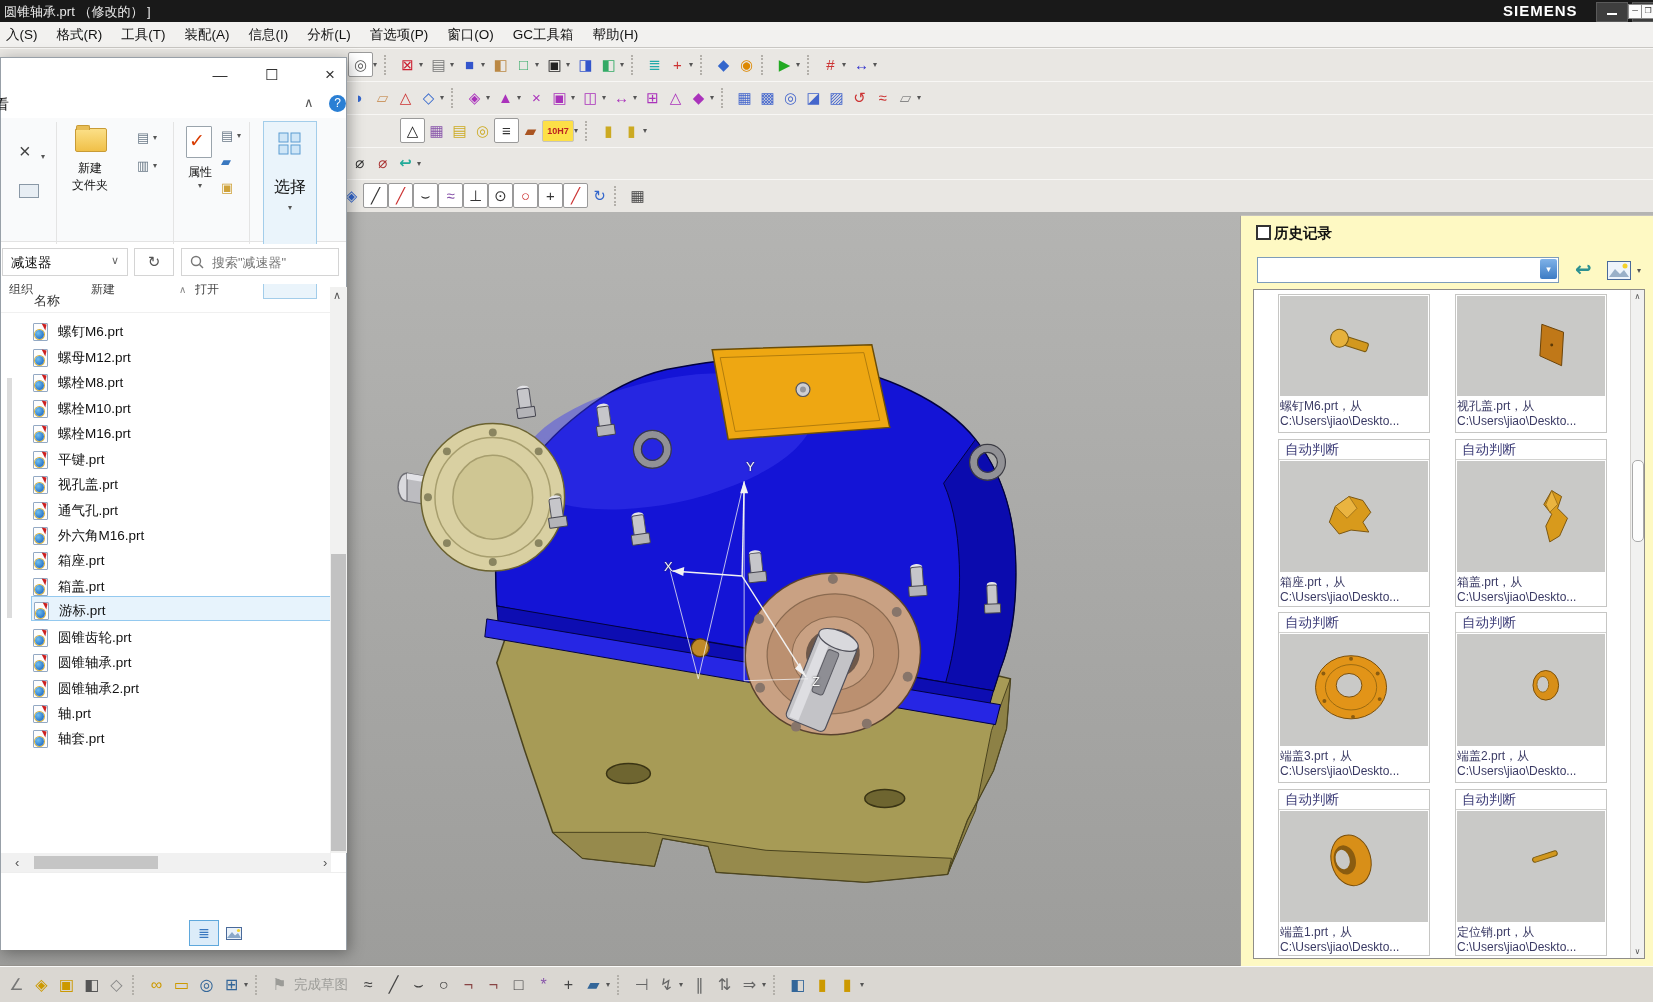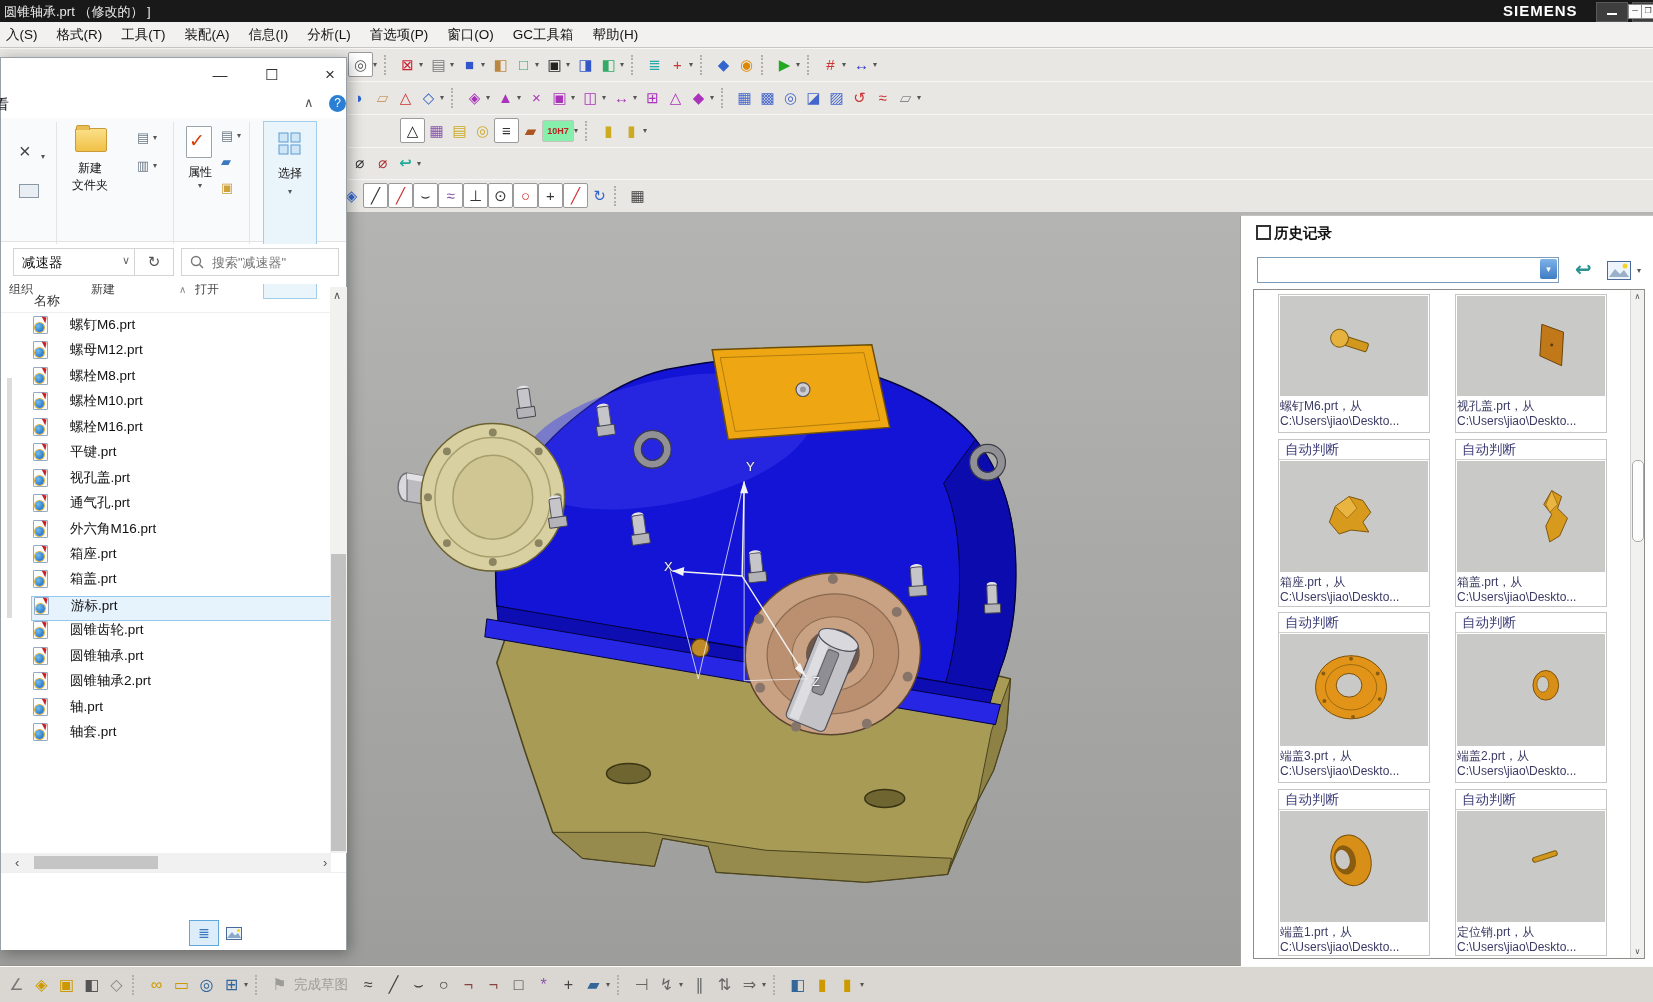--- a/index.html
+++ b/index.html
@@ -16,30 +16,30 @@
   
   #menubar{left:0;top:22px;width:1653px;height:26px;background:#f2f1ef;border-bottom:1px solid #c9c7c3;display:flex;align-items:center;gap:19px;padding-left:6px;box-sizing:border-box}
   #menubar .mi{white-space:nowrap;font-size:13.5px;cursor:default}
   .mwbtn{position:absolute;top:4px;width:12px;height:13px;border:1px solid #8a8a8a;background:#fbfbfb;font-size:8px;line-height:12px;text-align:center;color:#333}
   
   #tbars{left:0;top:48px;width:1653px;height:164px;background:#e9e7e3}
   .trow{position:absolute;left:0;width:1653px;display:flex;align-items:center;border-bottom:1px solid #d2cfca;box-shadow:inset 0 1px 0 #f8f7f5}
   .ti{width:23px;height:23px;display:inline-flex;align-items:center;justify-content:center;font-size:15px;border-radius:2px;flex:0 0 auto}
   .car{font-size:8px;color:#555;width:8px;display:inline-block;font-style:normal;font-weight:normal}
   .hnd{width:7px;height:20px;border-left:2px dotted #b3b0aa;margin:0 3px;flex:0 0 auto}
-  .fitbox{width:30px;height:20px;font-size:9px;font-weight:bold;color:#b22;display:inline-flex;align-items:center;justify-content:center;border:1px solid #c6c3be;background:#86efac;border-radius:2px}
+  .fitbox{width:30px;height:20px;font-size:9px;font-weight:bold;color:#b22;display:inline-flex;align-items:center;justify-content:center;border:1px solid #c6c3be;background:#fde047;border-radius:2px}
   .wico{background:#fff;border:1px solid #9a9a9a;border-radius:2px}
   
   #viewport{left:0;top:212px;width:1653px;height:754px;background:linear-gradient(180deg,#b4b4b2 0%,#a7a7a5 55%,#9d9d9b 100%)}
   
   #botbar{left:0;top:966px;width:1653px;height:36px;background:#dad7d2;border-top:1px solid #fbfbfa;box-shadow:0 -1px 0 #97948f;display:flex;align-items:center;padding-left:4px;box-sizing:border-box}
   #botbar .ti{width:25px;height:26px;font-size:16px}
   #finish-label{color:#9b9b97;font-size:13.5px;margin:0 8px 0 2px;white-space:nowrap}
   
-  #hist{left:1240px;top:215px;width:413px;height:751px;background:#ffffff;border-left:1px solid #a5a29e;border-top:1px solid #c5c2be;box-sizing:border-box}
+  #hist{left:1240px;top:215px;width:413px;height:751px;background:#fef9c3;border-left:1px solid #a5a29e;border-top:1px solid #c5c2be;box-sizing:border-box}
   #hist-title{position:absolute;left:33px;top:8px;font-weight:bold;font-size:14.5px}
   #hist-sq{position:absolute;left:15px;top:9px;width:11px;height:11px;border:2px solid #333;background:#fff}
   #hist-combo{position:absolute;left:16px;top:41px;width:300px;height:24px;background:#fff;border:1px solid #7d9cba}
   #hist-dd{position:absolute;right:1px;top:1px;width:17px;height:20px;background:linear-gradient(#7fb2e8,#3d7cc4);color:#fff;font-size:9px;text-align:center;line-height:20px;border-radius:2px}
   #hist-reply{position:absolute;left:334px;top:41px;font-size:20px;font-weight:bold;color:#2d9191}
   #hist-caret2{position:absolute;left:396px;top:50px}
   #grid{position:absolute;left:12px;top:73px;width:392px;height:670px;background:#fff;border:1px solid #8f8d89;box-sizing:border-box}
   .vsb{position:absolute;right:0;top:0;width:13px;height:100%;background:#f1f1f0;border-left:1px solid #d5d3d0}
   .vsb .a{position:absolute;left:0;width:13px;height:13px;font-size:8px;text-align:center;line-height:13px;color:#555}
   .vsb .th{position:absolute;left:1px;width:10px;background:#fdfdfd;border:1px solid #aaa;border-radius:5px}
@@ -59,21 +59,21 @@
   .folder{width:30px;height:22px;background:linear-gradient(#fbe088,#f0c048);border:1px solid #c89b36;border-radius:2px;position:relative}
   .folder:before{content:"";position:absolute;left:0;top:-4px;width:12px;height:4px;background:#e8bd55;border:1px solid #c89b36;border-bottom:none;border-radius:2px 2px 0 0}
   .doc{width:24px;height:30px;background:#fff;border:1px solid #9aa4ac;border-radius:1px;position:relative}
   .doc .ck{position:absolute;left:2px;top:2px;font-size:19px;font-weight:bold;color:#d83b01}
   .smico{font-size:13px;color:#6b7a88}
   #addr{position:absolute;left:0;top:186px;width:100%;height:40px;background:#fff}
   .abox{position:absolute;top:4px;height:28px;border:1px solid #d4d4d4;background:#fff;box-sizing:border-box}
   #search-ph{color:#767676}
   #xhead{position:absolute;left:0;top:228px;width:100%;height:28px}
   #files{position:absolute;left:30px;top:258px;width:300px}
-  .fr{height:25.45px;display:flex;align-items:flex-start;gap:22px;padding-left:2px;box-sizing:border-box}
+  .fr{height:25.45px;display:flex;align-items:flex-end;gap:10px;padding-left:2px;box-sizing:border-box}
   .fr.sel{background:#e7f3fc;border:1px solid #94c9ef}
   .fl{font-size:13.5px;white-space:nowrap}
   .fic{width:13px;height:16px;background:#fdfdfd;border:1px solid #93a9c4;border-radius:1px;position:relative;flex:0 0 auto}
   .fic:before{content:"";position:absolute;left:1px;bottom:1px;width:9px;height:9px;border-radius:50%;background:radial-gradient(circle at 35% 35%,#6fc0f0,#1058b8);box-shadow:0 0 0 1px #d8b23a}
   .fic:after{content:"";position:absolute;right:1px;top:0;width:0;height:0;border-right:5px solid #cc2020;border-bottom:6px solid transparent;transform:rotate(12deg)}
   #hsb{position:absolute;left:0;top:795px;width:330px;height:19px;background:#f1f1f1}
   #hsb .th{position:absolute;left:33px;top:3px;width:124px;height:13px;background:#c5c5c5}
   .sarr{position:absolute;top:2px;font-size:13px;color:#555}
   #xstatus{position:absolute;left:0;top:814px;width:100%;height:77px;background:#fff;border-top:1px solid #eee}
   .vbtn{position:absolute;top:47px;height:24px;border:1px solid transparent;display:flex;align-items:center;justify-content:center}
@@ -556,30 +556,30 @@
     <span class="smico" style="position:absolute;left:220px;top:36px;color:#3a78c0">▰</span>
     <span class="smico" style="position:absolute;left:220px;top:62px;color:#cfa23a">▣</span>
     <div class="gsep" style="left:248px"></div>
     <div id="selbox">
       <svg style="margin-top:10px" width="24" height="24" viewBox="0 0 24 24">
         <rect x="1" y="1" width="9" height="9" fill="#cfe6f7" stroke="#5b9bd1"></rect>
           <rect x="13" y="1" width="9" height="9" fill="#cfe6f7" stroke="#5b9bd1"></rect>
         <rect x="1" y="13" width="9" height="9" fill="#cfe6f7" stroke="#5b9bd1"></rect>
           <rect x="13" y="13" width="9" height="9" fill="#cfe6f7" stroke="#5b9bd1"></rect>
       </svg>
-      <div style="font-size:12px;margin-top:6px">选择</div>
+      <div style="font-size:16px;margin-top:18px">选择</div>
       <b class="car">▾</b>
     </div>
     <span class="glabel" style="left:8px">组织</span>
     <span class="glabel" style="left:90px">新建</span>
     <span class="glabel" style="left:194px">打开</span>
   </div>
 
   <div id="addr">
-    <div class="abox" style="left:12px;width:126px">
+    <div class="abox" style="left:1px;width:126px">
       <span style="position:absolute;left:8px;top:5px;font-size:13.5px">减速器</span>
       <span style="position:absolute;right:8px;top:5px;color:#666;font-size:11px">∨</span>
     </div>
     <div class="abox" style="left:133px;width:40px;text-align:center;line-height:26px;color:#555;font-size:15px">↻</div>
     <div class="abox" style="left:180px;width:158px">
       <svg style="position:absolute;left:8px;top:6px" width="14" height="14" viewBox="0 0 14 14">
         <circle cx="6" cy="6" r="4.5" fill="none" stroke="#777" stroke-width="1.4"></circle>
           <line x1="9.5" y1="9.5" x2="13" y2="13" stroke="#777" stroke-width="1.4"></line>
       </svg>
       <input id="search-ph" style="position: absolute; left: 28px; top: 1px; width: 124px; height: 22px; border: none; outline: none; font-size: 13px; background: transparent;" placeholder="搜索&quot;减速器&quot;">

